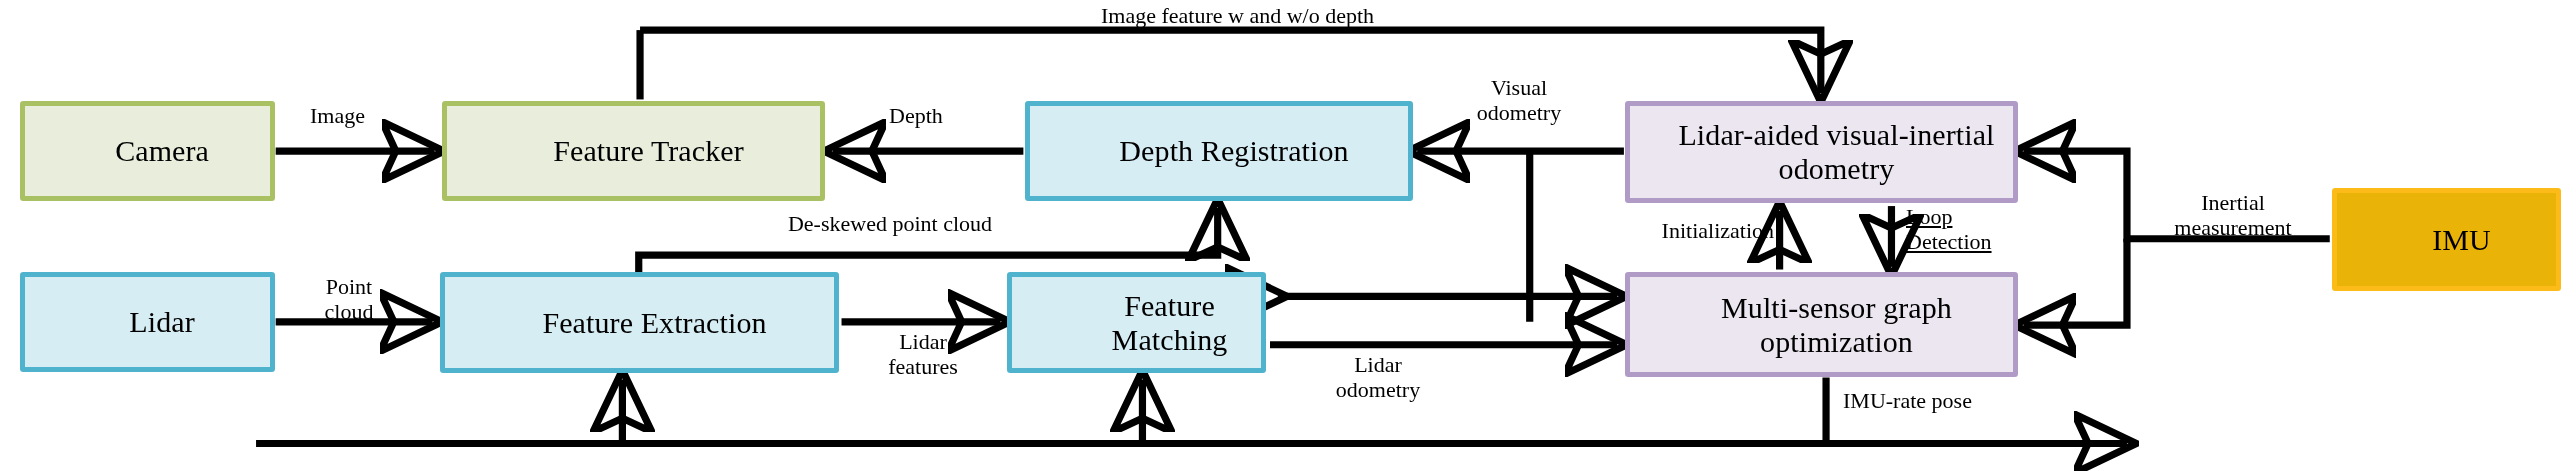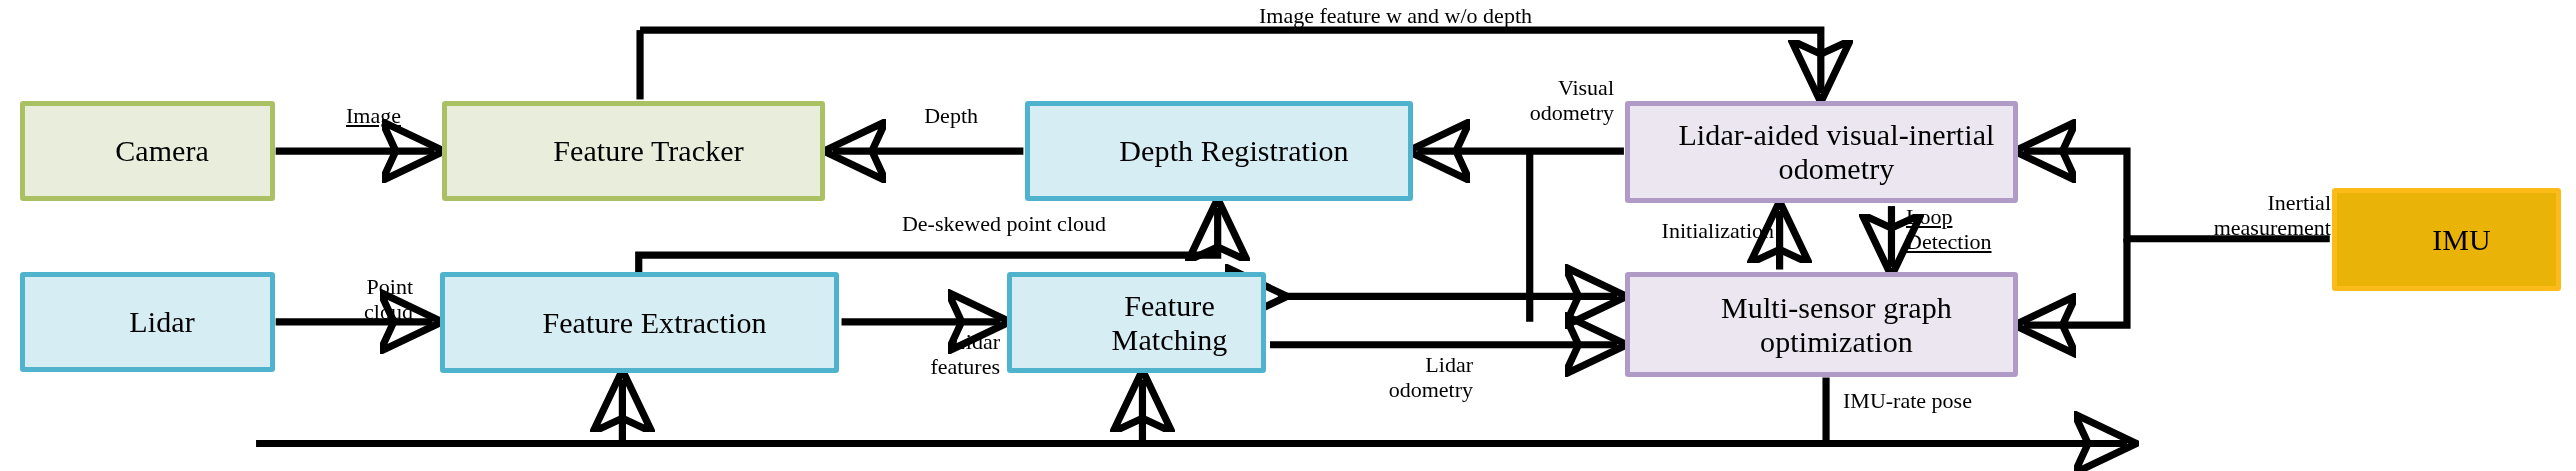--- a/index.html
+++ b/index.html
@@ -7,21 +7,21 @@
          font-family:"Liberation Serif","DejaVu Serif",serif;overflow:hidden;}
   .node{position:absolute;box-sizing:border-box;display:flex;align-items:center;
         justify-content:center;text-align:center;line-height:1.12;color:#000;
         font-size:30px;letter-spacing:0.1px;}
   .n-green{background:#e8eedb;border:5.9px solid #a9c162;border-radius:3.3px;}
   .n-blue {background:#d6edf4;border:5.9px solid #4fb3cd;border-radius:3.3px;}
   .n-purple{background:#ece6f1;border:5.9px solid #b09ac6;border-radius:3.3px;}
   .n-yellow{background:#eab308;border:5.9px solid #fcbb18;border-radius:3.3px;}
   .node span{display:block;padding:0 6.5px;margin-left:30px;}
   .lbl{position:absolute;font-size:22px;line-height:1.14;color:#000;
-       white-space:pre;text-align:right;}
+       white-space:pre;text-align:center;}
   svg.wires{position:absolute;left:0;top:0;width:2576px;height:471px;
             pointer-events:none;}
   svg.wires path,svg.wires line{stroke:#000;fill:none;}
 </style>
 </head>
 <body>
 
 <div id="stage">
 
   <svg class="wires" viewBox="0 0 3935 720">
@@ -96,21 +96,21 @@
   </div>
 
   <div class="node n-blue" style="left:1007px;top:272px;width:259px;height:101px;padding-left:36px;">
     <span>Feature Matching</span>
   </div>
 
   <div class="node n-purple" style="left:1625px;top:272px;width:393px;height:105px;">
     <span>Multi-sensor graph optimization</span>
   </div>
 
-  <div class="lbl" style="left:296px;top:103px;width:105px;text-decoration:underline;">Image</div>
+  <div class="lbl" style="left:285px;top:103px;width:105px;">Image</div>
 
   <div class="lbl" style="left:943px;top:2.6px;width:589px;">Image feature w and w/o depth</div>
 
   <div class="lbl" style="left:854px;top:103px;width:124px;">Depth</div>
 
   <div class="lbl" style="left:1424px;top:75px;width:190px;">Visual
 odometry</div>
 
   <div class="lbl" style="left:2135px;top:190px;width:196px;">Inertial
 measurement</div>

